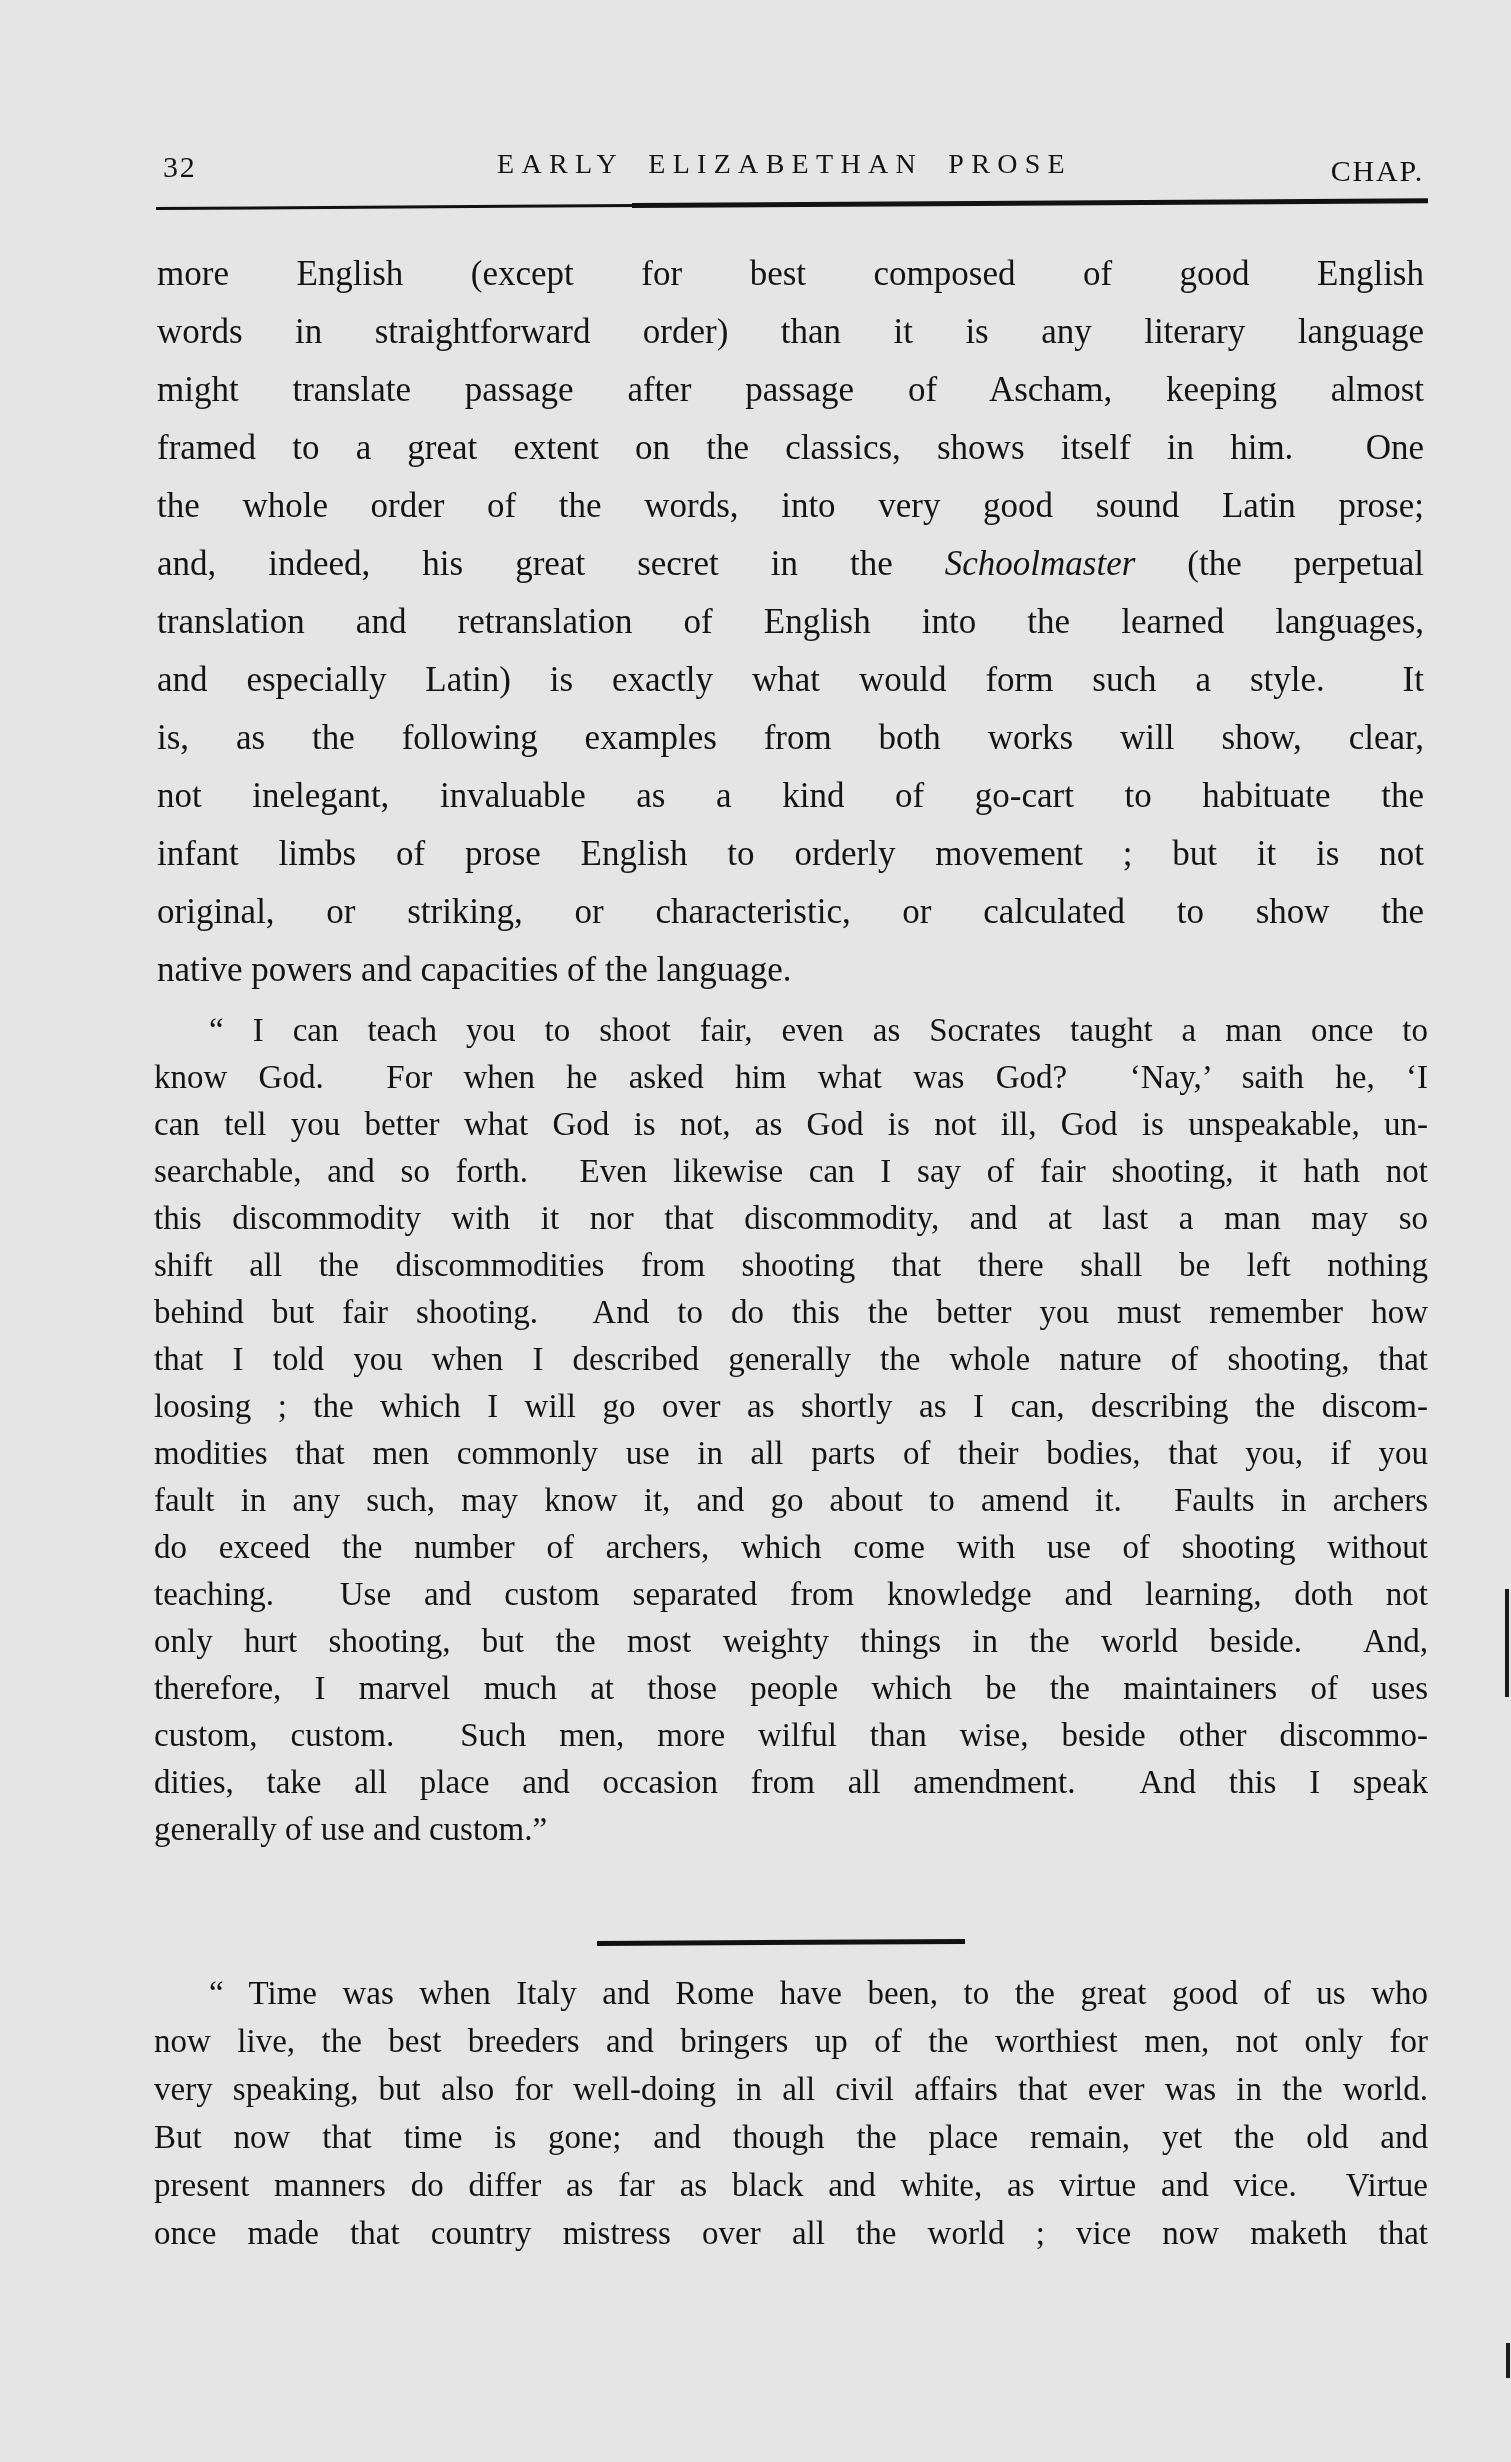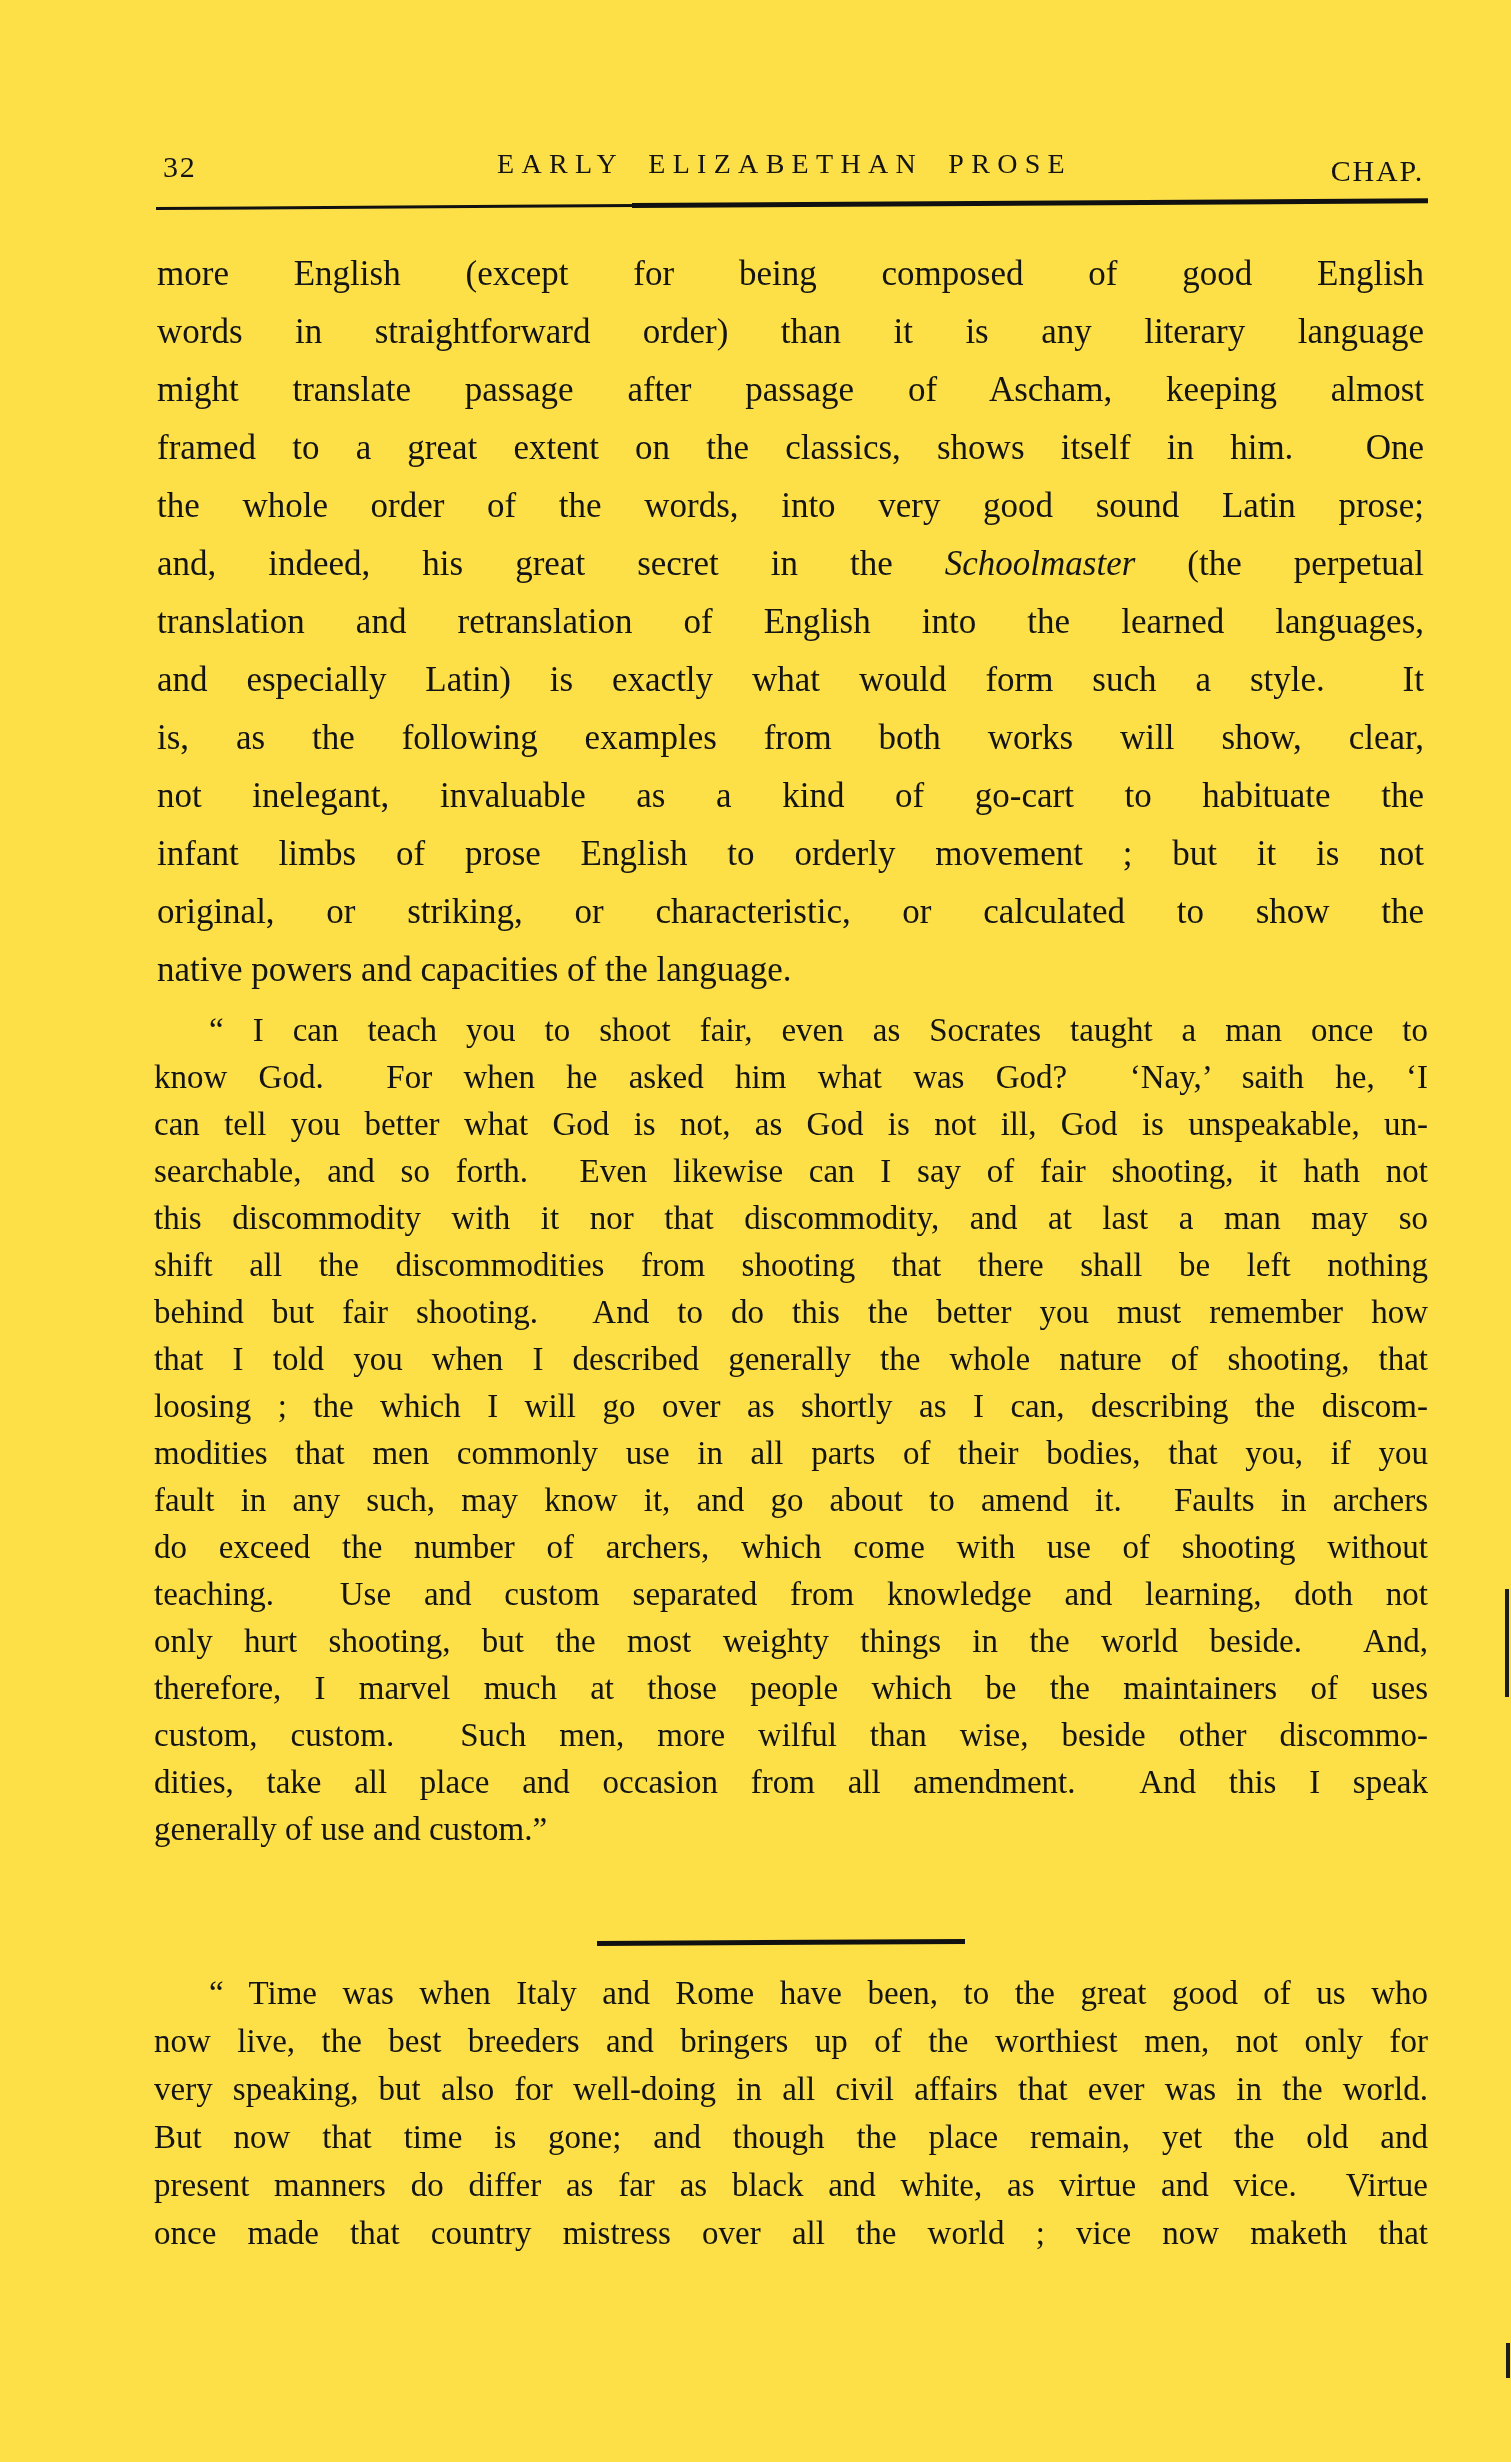--- a/index.html
+++ b/index.html
@@ -4,21 +4,21 @@
 <style>
   html,body{margin:0;padding:0;}
   body{
     width:1512px;height:2462px;
     background:#ffffff;
     font-family:"Liberation Serif","DejaVu Serif",serif;
     color:#141414;
     position:relative;
     overflow:hidden;
   }
-  .page{position:absolute;inset:0;background:#fde047;}
+  .page{position:absolute;inset:0;background:#e5e5e5;}
 
   
   .page-number{
     position:absolute;left:163px;top:150px;
     font-size:30px;letter-spacing:1.8px;
   }
   .running-title{
     position:absolute;left:497px;top:148px;
     font-size:28px;letter-spacing:7.3px;word-spacing:11px;
   }
@@ -66,21 +66,21 @@
 
   <div class="page-number">32</div>
 
   <div class="running-title">EARLY ELIZABETHAN PROSE</div>
 
   <div class="chapter-label">CHAP.</div>
 
   <div class="header-rule"></div>
 
   <div class="textblock main-paragraph">
-      <div class="tline">more English (except for being composed of good English</div>
+      <div class="tline">more English (except for best composed of good English</div>
       <div class="tline">words in straightforward order) than it is any literary language</div>
       <div class="tline">might translate passage after passage of Ascham, keeping almost</div>
       <div class="tline">framed to a great extent on the classics, shows itself in him.&nbsp; One</div>
       <div class="tline">the whole order of the words, into very good sound Latin prose;</div>
       <div class="tline">and, indeed, his great secret in the <i>Schoolmaster</i> (the perpetual</div>
       <div class="tline">translation and retranslation of English into the learned languages,</div>
       <div class="tline">and especially Latin) is exactly what would form such a style.&nbsp; It</div>
       <div class="tline">is, as the following examples from both works will show, clear,</div>
       <div class="tline">not inelegant, invaluable as a kind of go-cart to habituate the</div>
       <div class="tline">infant limbs of prose English to orderly movement ; but it is not</div>

